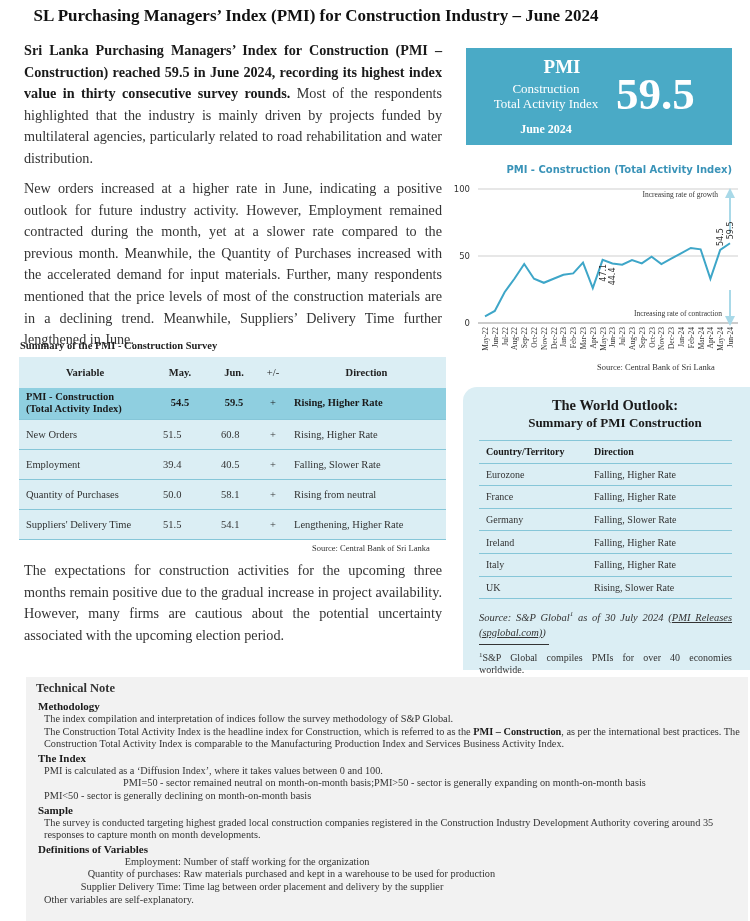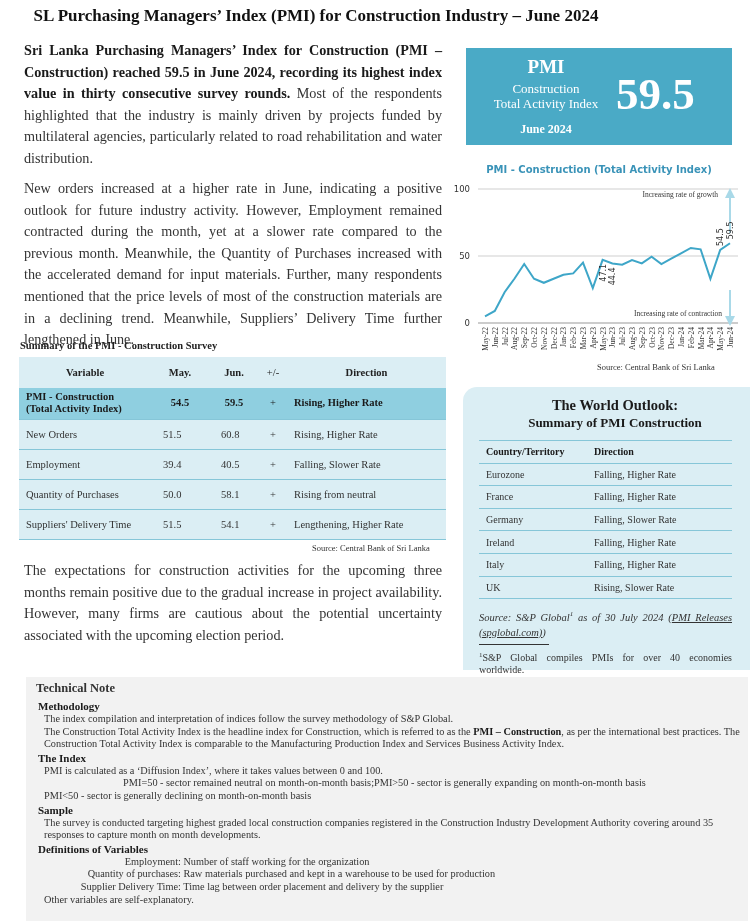--- a/index.html
+++ b/index.html
@@ -13,25 +13,25 @@
   .tbl-cap { position: absolute; left: 20px; top: 340px; font-size: 10.5px; font-weight: bold; color: #222; }
   table.summary { position: absolute; left: 19px; top: 357px; width: 427px; border-collapse: collapse; font-size: 10.5px; }
   table.summary th { background: #dbeef4; font-weight: bold; height: 31px; text-align: center; color: #222; margin-top: 10px; }
   table.summary td { background: #dbeef4; height: 30px; border-bottom: 1.5px solid #86c6d8; padding: 0 0 0 7px; color: #333; }
   table.summary tr.hl td { background: #8fcfe0; font-weight: bold; color: #1a1a1a; line-height: 12px; height: 31px; }
   table.summary td.num { text-align: center; padding: 0; }
   table.summary td.pm { text-align: center; padding: 0; }
   table.summary tr.reg td.num { text-align: left; padding-left: 12px; }
   .src1 { position: absolute; left: 312px; top: 543px; font-size: 8.5px; color: #333; }
   .pmi-box { position: absolute; left: 466px; top: 48px; width: 266px; height: 97px; background: #4aaac6; color: #fff; }
-  .pmi-box .l1 { position: absolute; left: 0; width: 160px; top: 8px; text-align: center; font-size: 19px; font-weight: bold; }
+  .pmi-box .l1 { position: absolute; left: 16px; width: 160px; top: 8px; text-align: center; font-size: 19px; font-weight: bold; }
   .pmi-box .l2 { position: absolute; left: 0; width: 160px; top: 33px; text-align: center; font-size: 13px; line-height: 15px; }
   .pmi-box .l4 { position: absolute; left: 0; width: 160px; top: 74px; text-align: center; font-size: 12px; font-weight: bold; }
   .pmi-box .val { position: absolute; left: 150px; top: 20px; font-size: 45px; font-weight: bold; }
-  .chart-title { position: absolute; left: 466px; top: 164px; width: 266px; text-align: center; font-family: "DejaVu Sans", sans-serif; font-size: 10px; font-weight: bold; color: #3a93b8; }
+  .chart-title { position: absolute; left: 466px; top: 164px; width: 266px; text-align: right; font-family: "DejaVu Sans", sans-serif; font-size: 10px; font-weight: bold; color: #3a93b8; }
   svg.chart { position: absolute; left: 450px; top: 178px; }
   .src2 { position: absolute; left: 597px; top: 362px; font-size: 8.5px; color: #333; }
   .world { position: absolute; left: 463px; top: 387px; width: 304px; height: 283px; background: #dbeef4; border-radius: 14px 0 14px 0; }
   .world .wt { text-align: center; font-weight: bold; font-size: 14.5px; margin-top: 10px; color: #1a1a1a; line-height: 17px; }
   .world .ws { font-size: 13px; }
   table.world-t { margin: 9px 0 0 16px; width: 253px; border-collapse: collapse; font-size: 10px; }
   table.world-t td, table.world-t th { height: 22.6px; border-top: 1.5px solid #86c6d8; padding-left: 7px; text-align: left; color: #333; }
   table.world-t th { font-weight: bold; color: #1a1a1a; }
   table.world-t tr:last-child td { border-bottom: 1.5px solid #86c6d8; }
   .world .cite { margin: 8px 0 0 16px; width: 253px; font-size: 10.5px; font-style: italic; line-height: 15px; text-align: justify; color: #333; }

